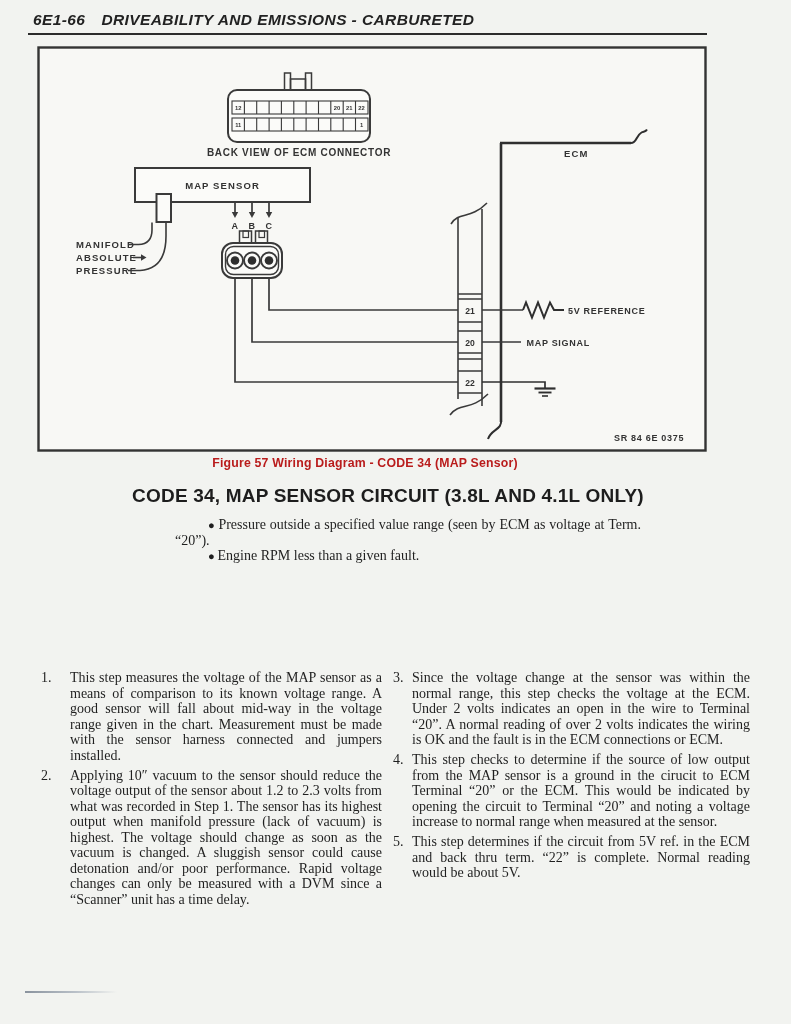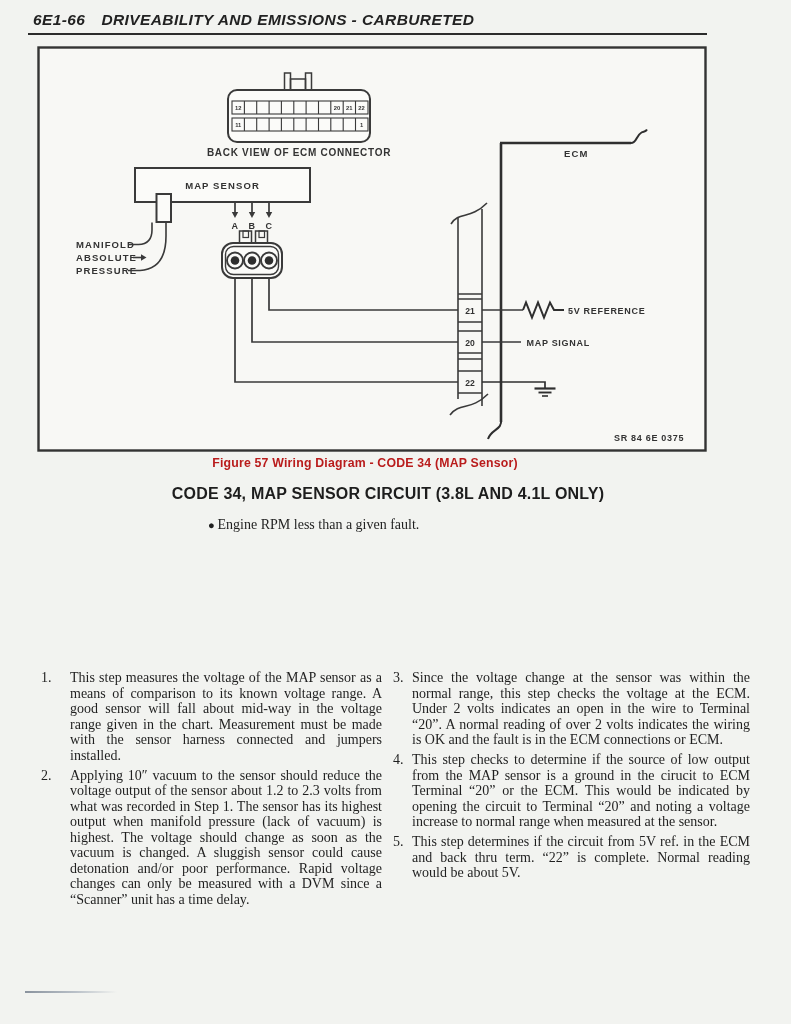--- a/index.html
+++ b/index.html
@@ -20,21 +20,21 @@
   .lbl{font-size:9.5px;font-weight:600;letter-spacing:1.1px;}
   .lbl-s{font-size:9px;font-weight:600;letter-spacing:.7px;}
   .cellnum{font-size:5.8px;font-weight:600;letter-spacing:0;}
   .termnum{font-size:8.6px;font-weight:600;}
   .cap{font-size:10px;font-weight:700;letter-spacing:.7px;}
   
   .figcap{position:absolute;left:30px;top:456px;width:670px;text-align:center;
           font-family:"Liberation Sans",sans-serif;font-weight:600;font-size:12.3px;
           letter-spacing:.2px;color:#b91c1c;}
   .title{position:absolute;left:38px;top:485px;width:700px;text-align:center;
-         font-family:"Liberation Sans",sans-serif;font-weight:bold;font-size:16px;
+         font-family:"Liberation Sans",sans-serif;font-weight:bold;font-size:19px;
          letter-spacing:.2px;color:#1d1d1d;}
   
   .intro{position:absolute;left:175px;top:517px;width:466px;
          font-size:14px;line-height:15.2px;text-align:justify;}
   .intro p{margin:0;}
   .lead{text-indent:30px;}
   .tail{text-indent:30px;}
   .bullets{margin:0;padding:0;list-style:none;}
   .bullets li{text-indent:33px;text-align:justify;}
   .bullets li::before{content:"\25CF\00a0";font-size:.8em;}
@@ -177,20 +177,21 @@
   <text class="lbl-s" x="577" y="395">SR 84 6E 0375</text>
 </svg>
 </div>
 
 <div class="figcap">Figure 57 Wiring Diagram - CODE 34 (MAP Sensor)</div>
 <div class="title">CODE 34, MAP SENSOR CIRCUIT (3.8L AND 4.1L ONLY)</div>
 
 <div class="intro">
   <ul class="bullets">
 
+      <li>Pressure outside a specified value range (seen by ECM as voltage at Term. “20”).</li>
 
       <li>Engine RPM less than a given fault.</li>
 
 
     </ul>
 </div>
 
 <div class="col col-left">
 
     <div class="step">

